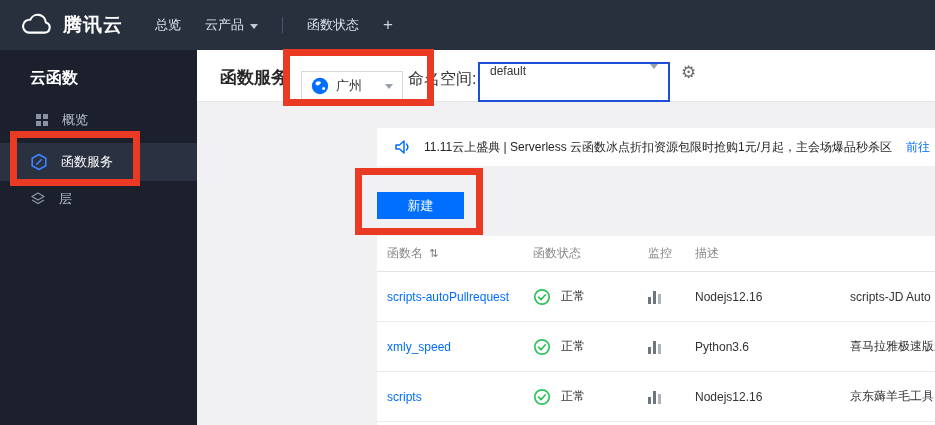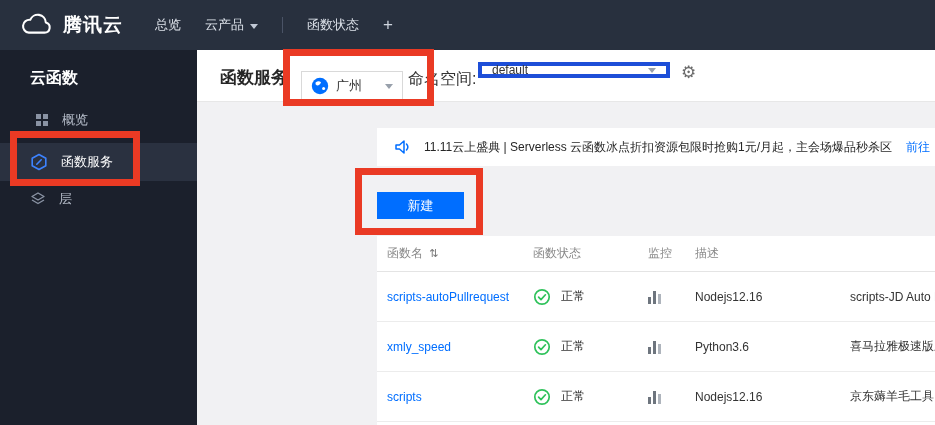--- a/index.html
+++ b/index.html
@@ -35,22 +35,22 @@
   .hdr{position:absolute;left:197px;top:50px;width:738px;height:52px;background:#fff;
        border-bottom:1px solid #e7e7e7;box-sizing:border-box;}
   .hdr-title{position:absolute;left:23px;top:16px;font-size:17px;font-weight:bold;color:#262626;}
   .region-select{position:absolute;left:104px;top:21px;width:102px;height:30px;border:1px solid #d9d9d9;
        background:#fff;display:flex;align-items:center;box-sizing:border-box;padding:0 9px;gap:7px;
        font-size:13px;color:#333;cursor:pointer;}
   .caret{width:0;height:0;border-left:4px solid transparent;border-right:4px solid transparent;
          border-top:5px solid #98a0ab;}
   .ml-auto{margin-left:auto;}
   .ns-label{position:absolute;left:211px;top:19px;font-size:16px;color:#333;}
-  .ns-select{position:absolute;left:281px;top:12px;width:192px;height:16px;border:4px solid #1d4ed8;
-       background:#fff;display:flex;align-items:center;box-sizing:border-box;padding:0 10px;
+  .ns-select{position:absolute;left:281px;top:12px;width:192px;height:40px;border:2px solid #1d4ed8;
+       background:#fff;display:flex;align-items:flex-start;box-sizing:border-box;padding:0 10px;
        font-size:12px;color:#333;cursor:pointer;}
   .gear{position:absolute;left:484px;top:14px;font-size:17px;color:#6b6b6b;cursor:pointer;line-height:1;}
 
   
   .content-bg{position:absolute;left:197px;top:102px;width:738px;height:323px;background:#f1f1f3;}
   .banner{position:absolute;left:377px;top:128px;width:558px;height:38px;background:#fff;
           display:flex;align-items:center;box-sizing:border-box;padding-left:14px;gap:12px;
           font-size:12px;color:#262626;white-space:nowrap;overflow:hidden;}
   .banner-link{color:#006eff;cursor:pointer;margin-left:2px;}
   .ext-icon{flex:none;margin-left:3px;cursor:pointer;}

